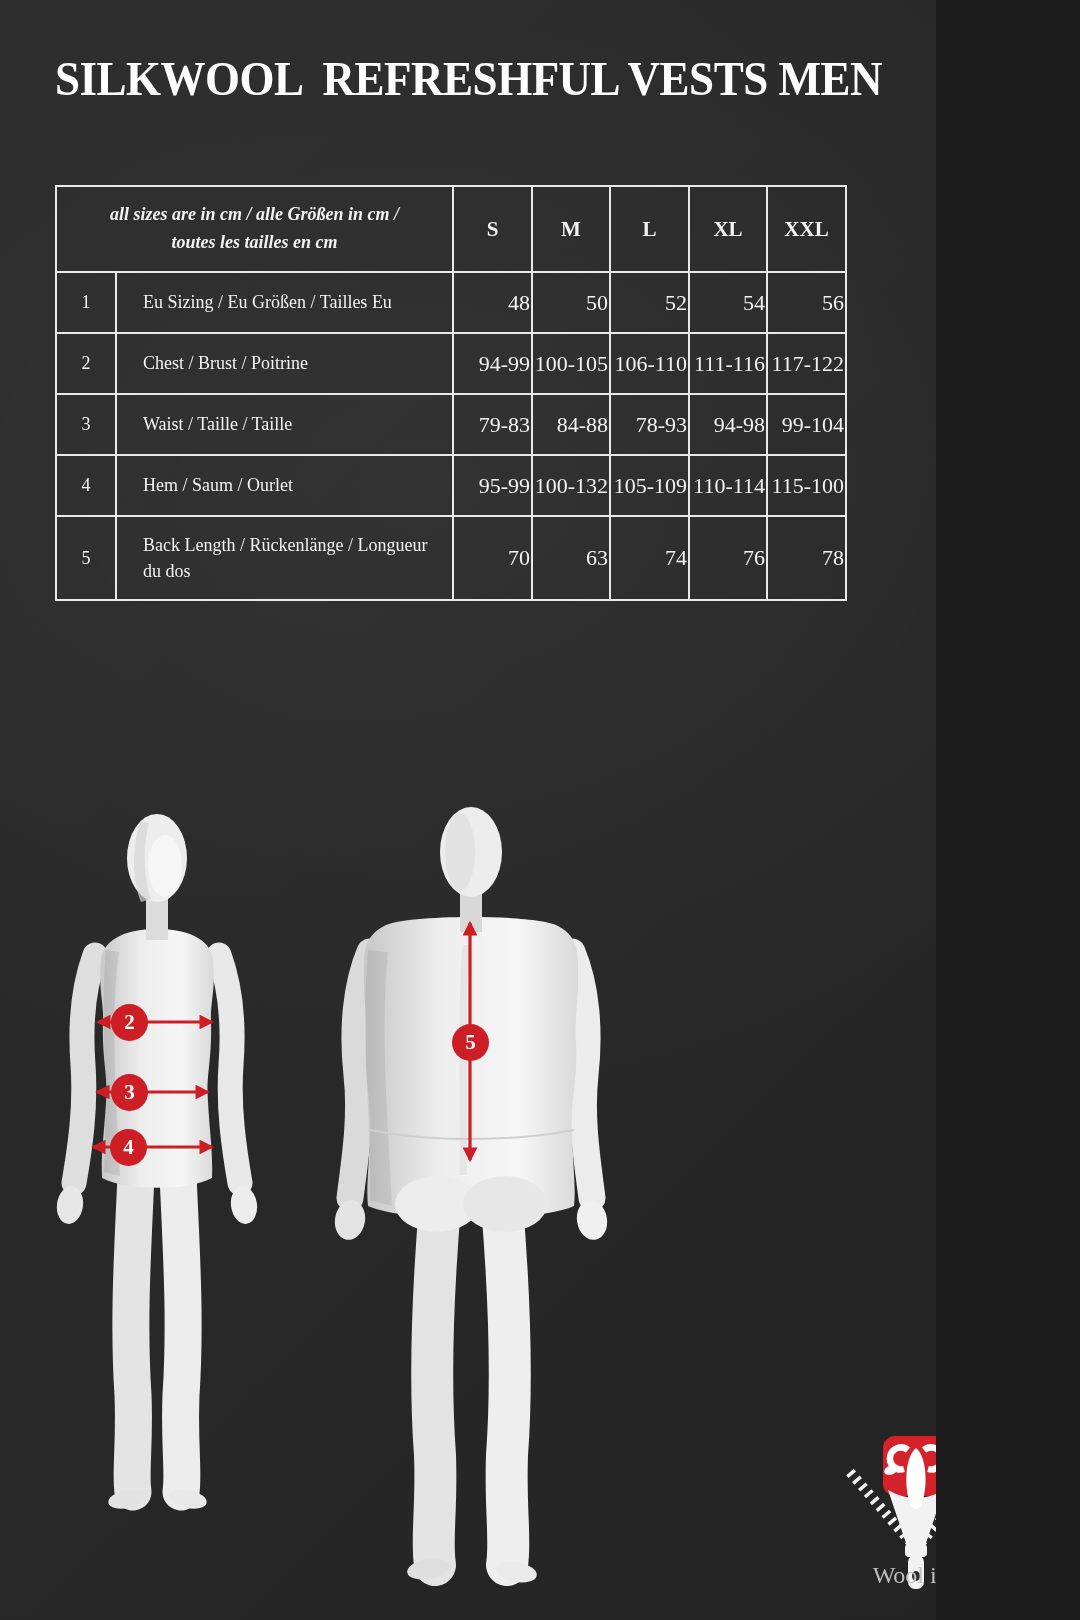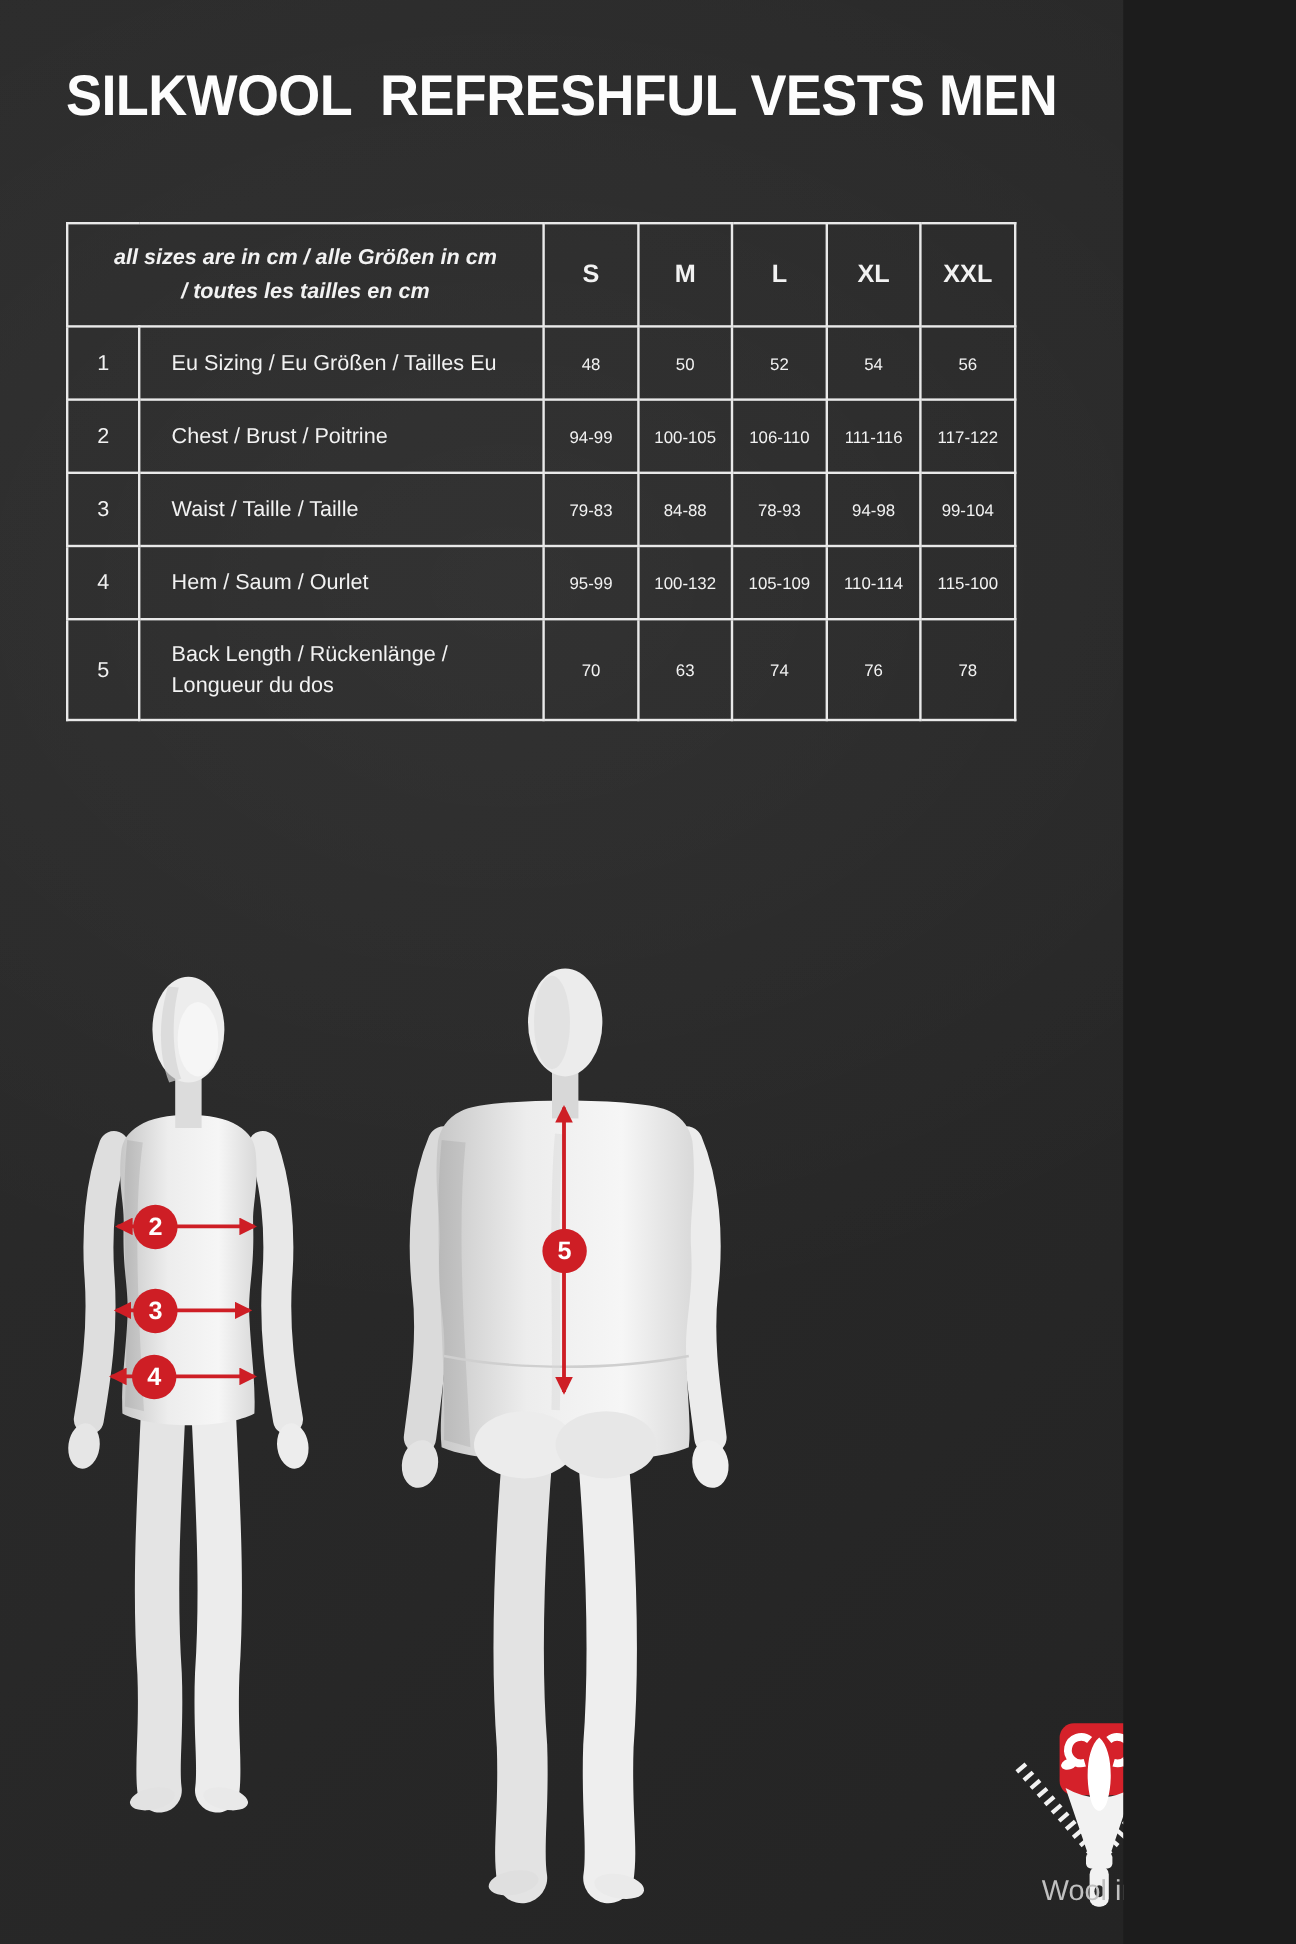--- a/index.html
+++ b/index.html
@@ -1,41 +1,41 @@
 <!DOCTYPE html>
 <html><head>
 <meta charset="utf-8">
 <style>
   html,body { margin:0; padding:0; background:#1c1c1c; }
   .page {
     position:relative; width:936px; height:1620px; overflow:hidden;
     background:
       radial-gradient(ellipse 1200px 900px at 45% 30%, rgba(255,255,255,0.045), rgba(0,0,0,0) 70%),
       linear-gradient(135deg, #2c2c2c 0%, #282828 55%, #242424 100%);
-    font-family:Liberation Sans, sans-serif;
+    font-family:Liberation Serif, serif;
     color:#f5f5f5;
   }
   .title {
     position:absolute; left:55px; top:52px; margin:0;
     font-size:45px; font-weight:bold; letter-spacing:-0.5px;
     color:#fdfdfd; white-space:pre; transform:scaleY(1.06); transform-origin:left top;
   }
   table.size-table {
     position:absolute; left:55px; top:185px; width:790px;
     border-collapse:collapse; table-layout:fixed; color:#f2f2f2;
   }
   .size-table td, .size-table th { border:2px solid #e9e9e9; background:transparent; }
   .header-note {
     font-style:italic; font-weight:bold; font-size:18px; text-align:center;
     line-height:1.55; padding:8px 36px; height:86px; box-sizing:border-box;
   }
   .size-col { font-size:21px; font-weight:bold; text-align:center; }
   .row-num  { text-align:center; font-size:18px; width:60px; font-weight:normal; }
   .row-label{ text-align:left; padding:10px 16px 10px 26px; font-size:18px; line-height:1.45; font-weight:normal; }
-  .cell-val { text-align:center; font-size:14px; }
+  .cell-val { text-align:right; font-size:22px; }
   .r { height:61px; }
   .r-last { height:84px; }
 
   .figures-svg { position:absolute; left:0; top:770px; }
 
   .marker {
     position:absolute; width:37px; height:37px; border-radius:50%;
     background:#ce1e25; color:#fff; font-size:21px; font-weight:bold;
     display:flex; align-items:center; justify-content:center; z-index:5;
   }

